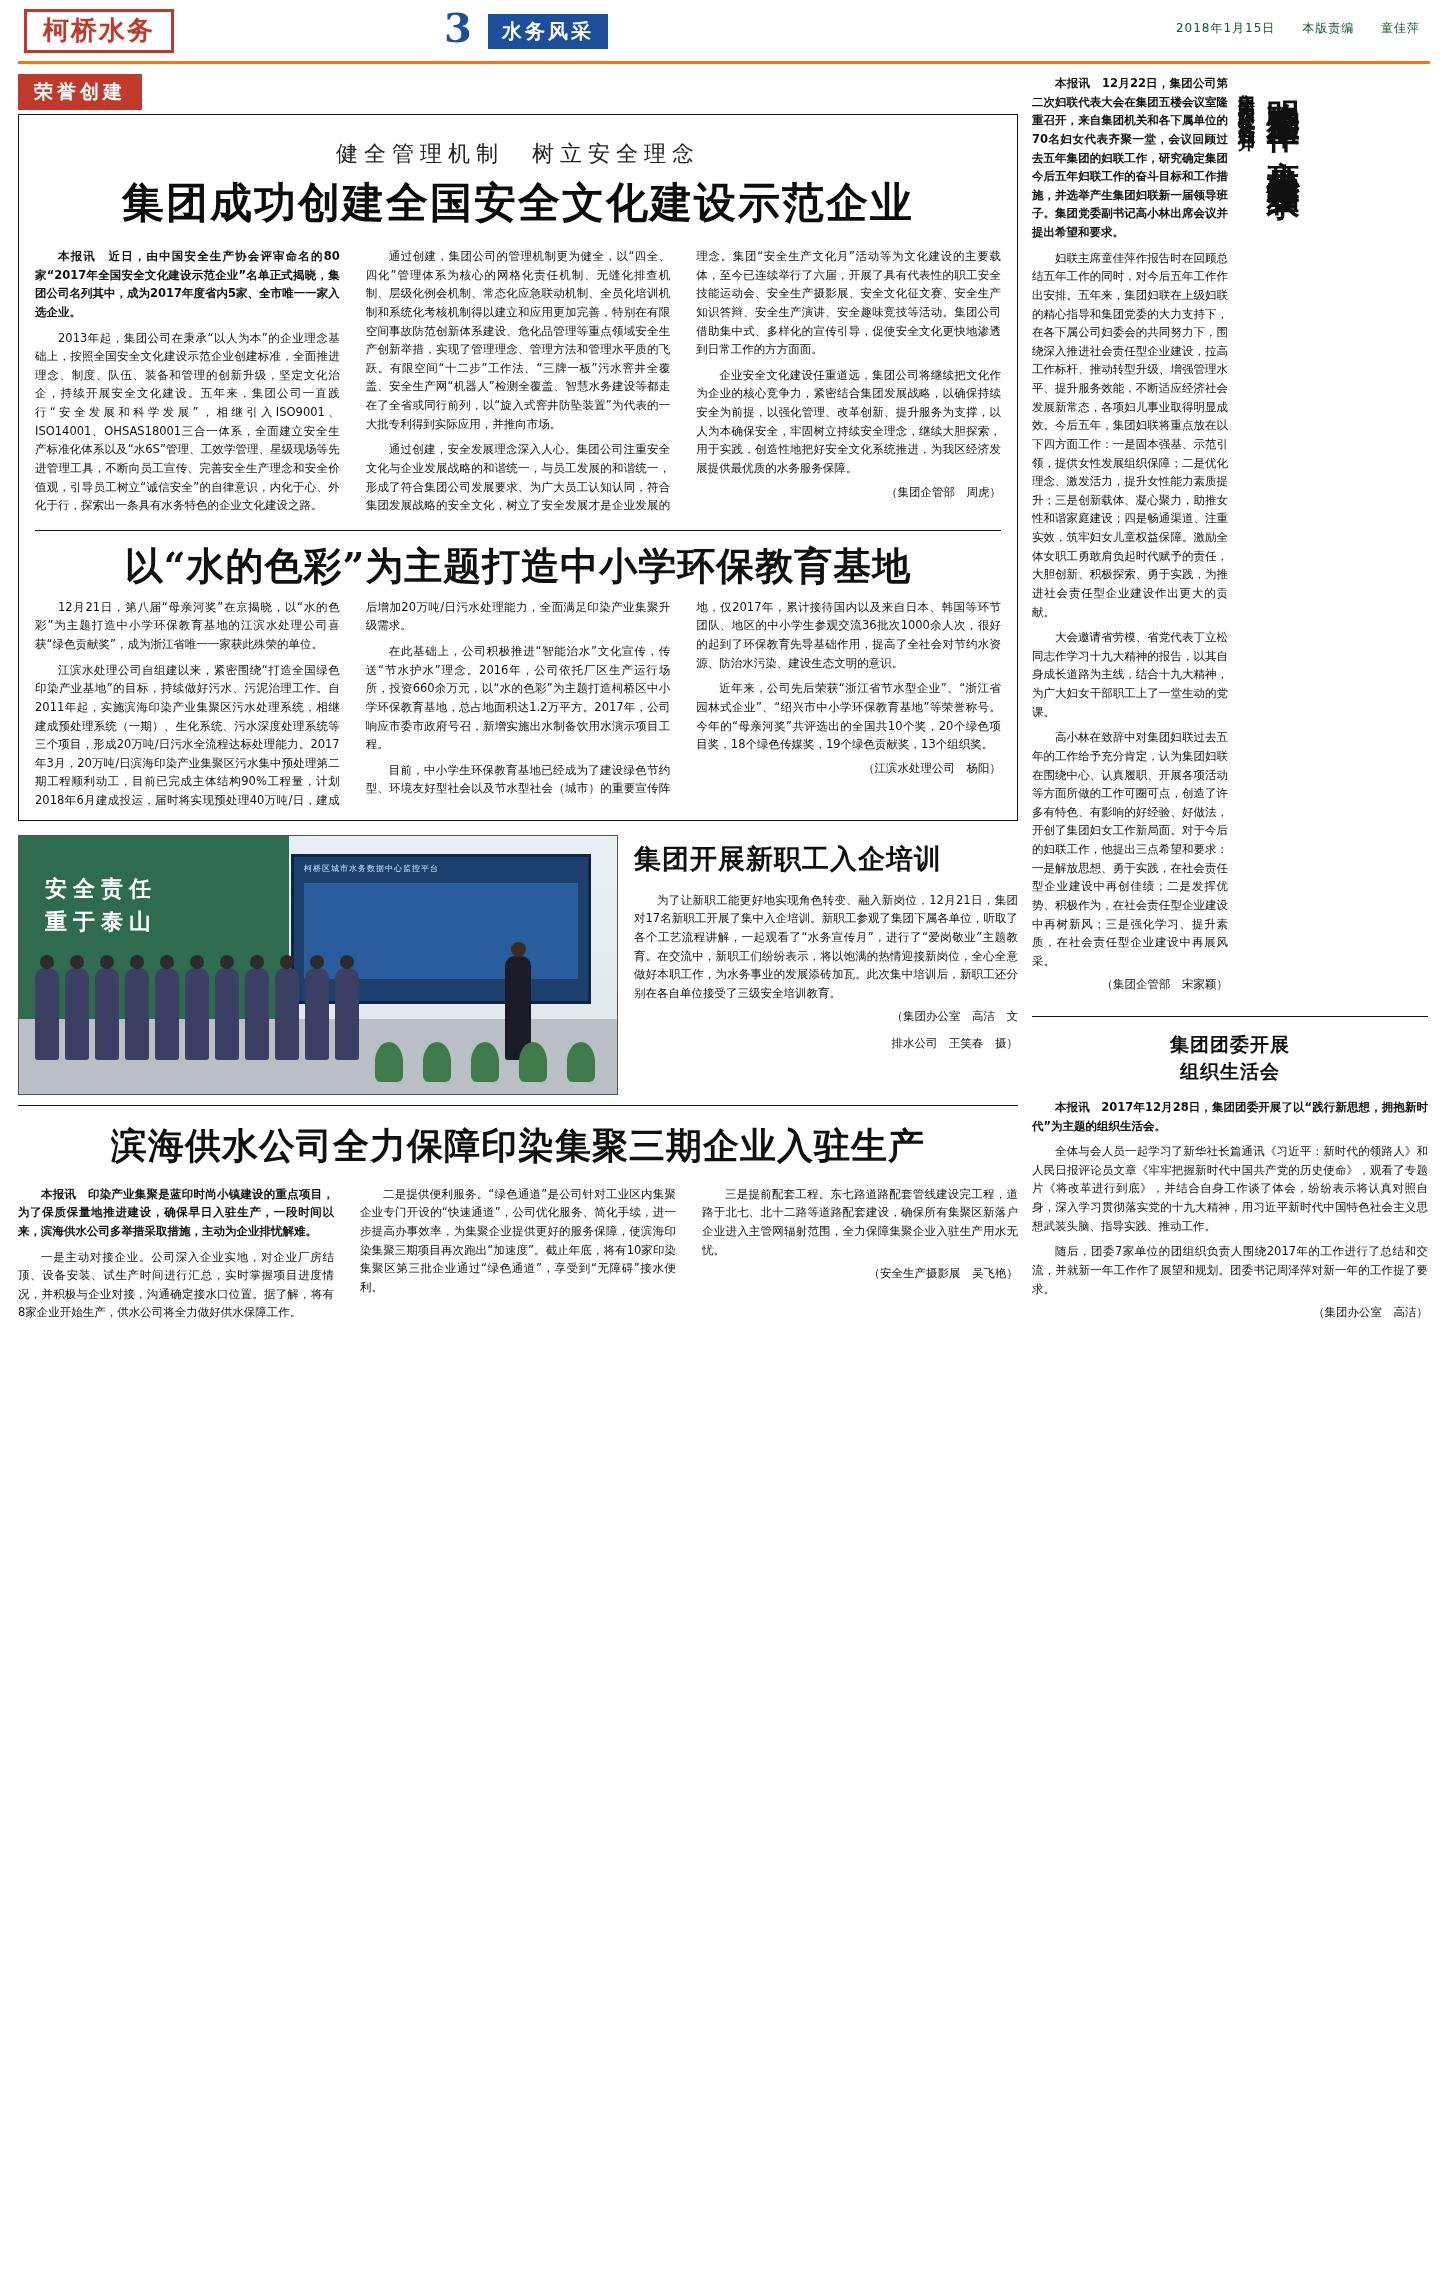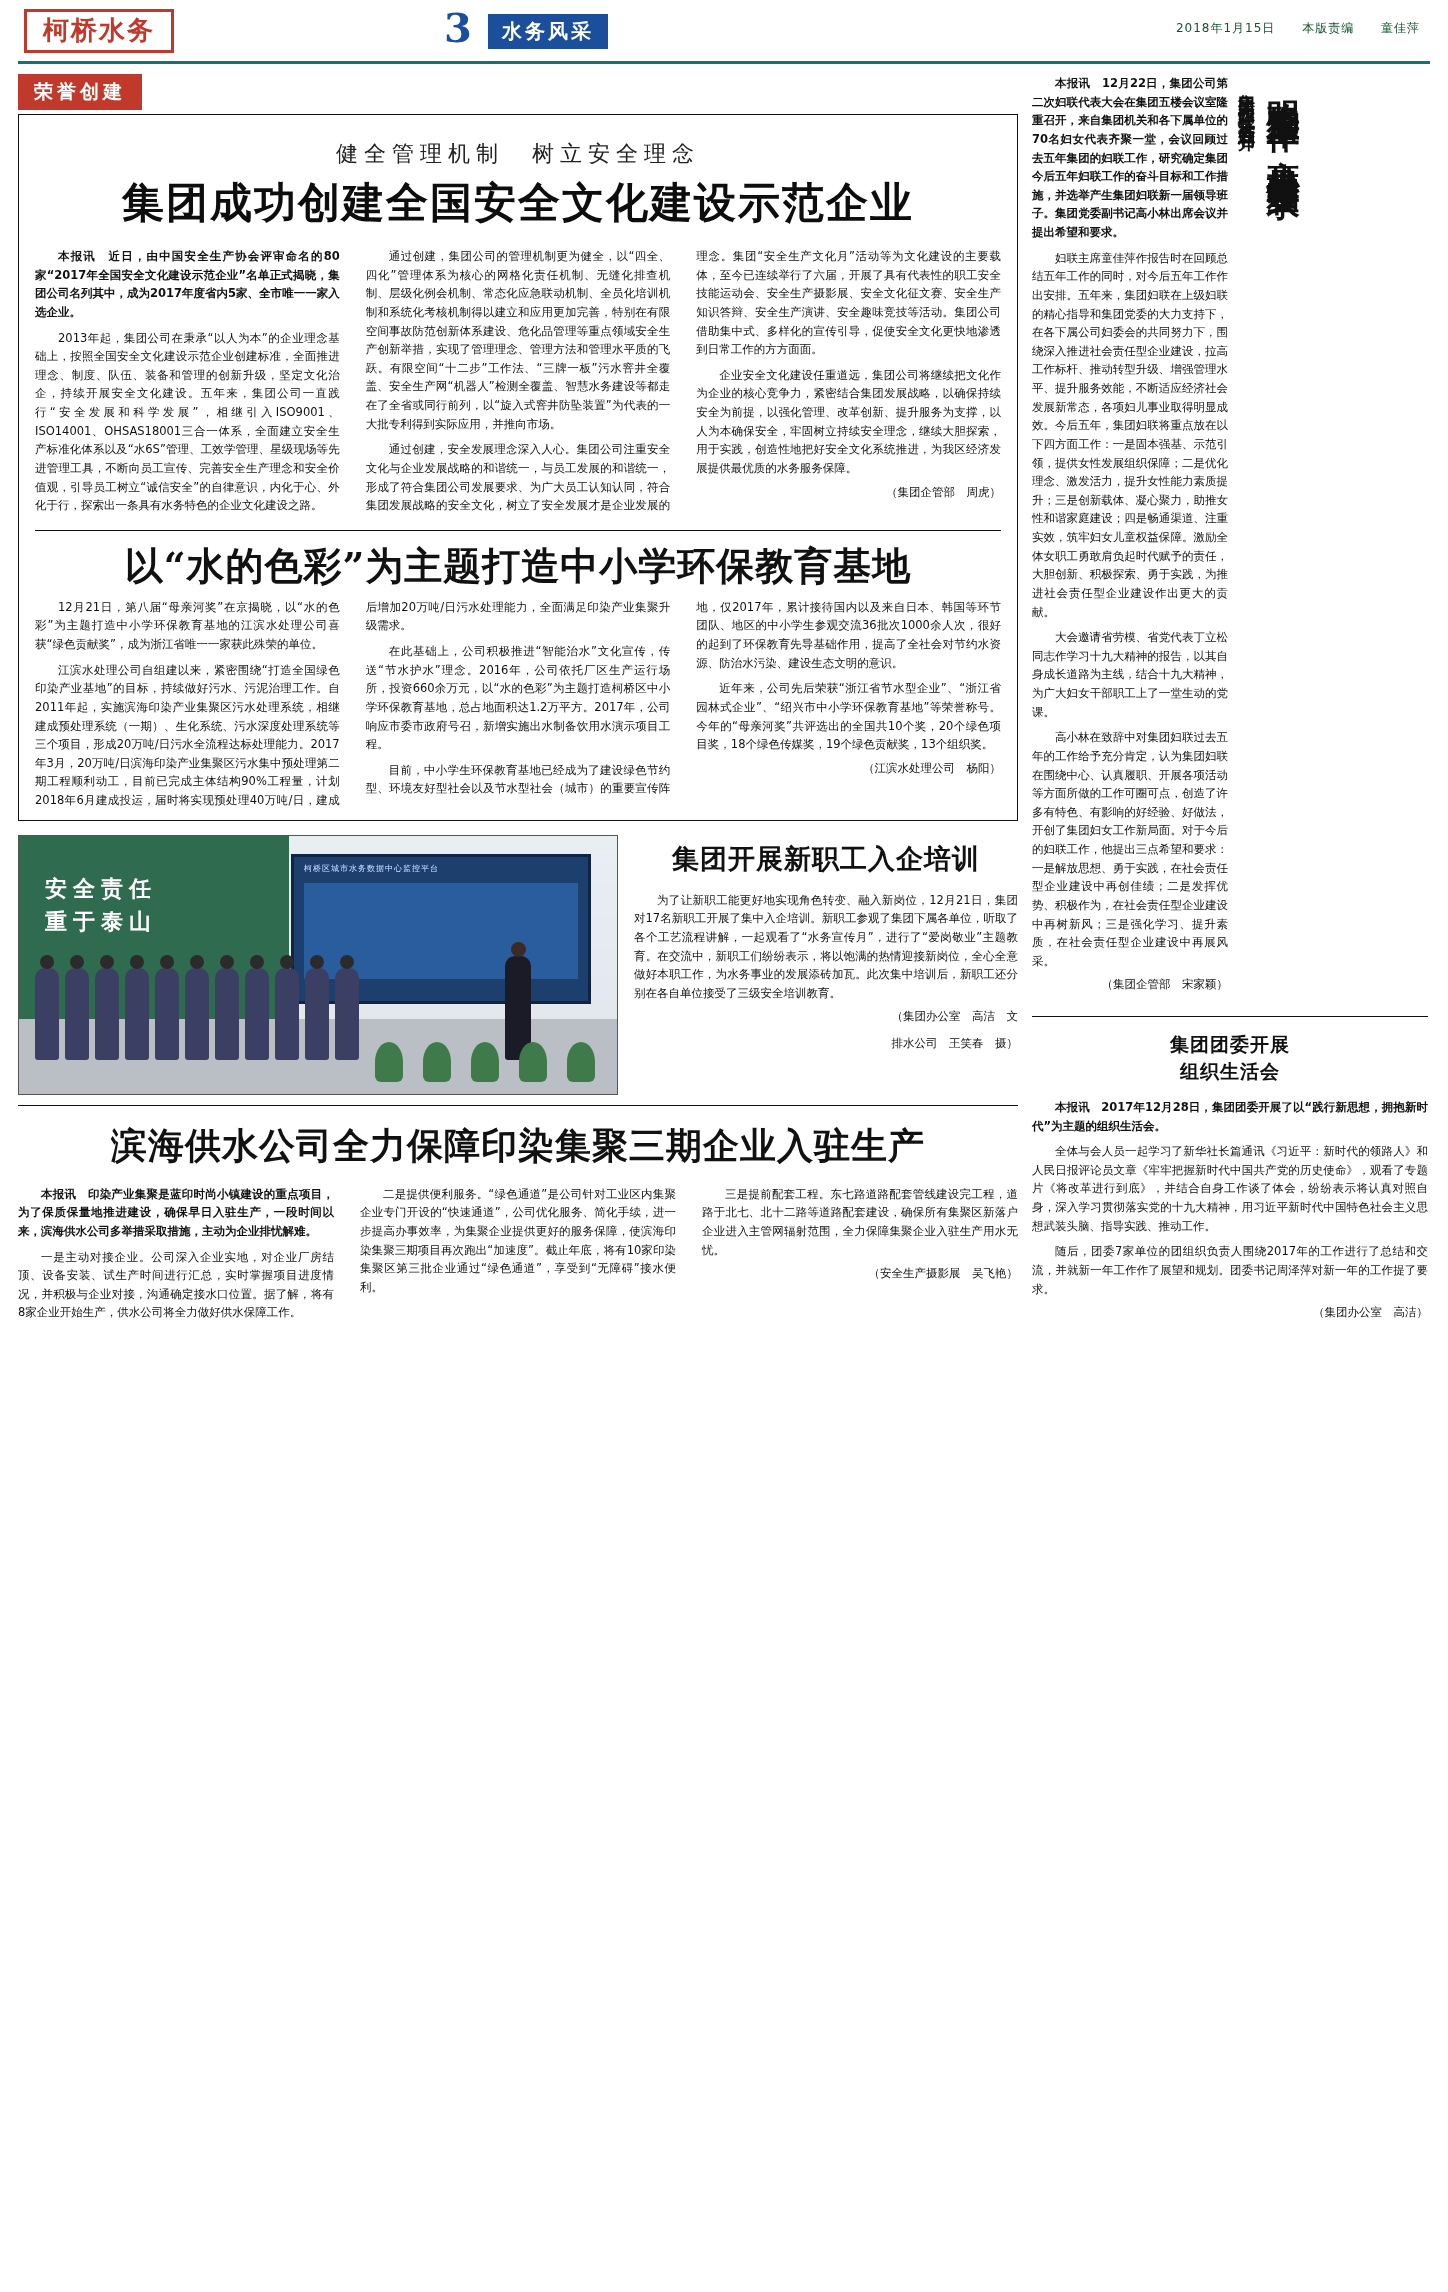--- a/index.html
+++ b/index.html
@@ -7,21 +7,21 @@
   body {
     width:1448px; height:2292px;
     background:#ffffff;
     font-family:"DejaVu Sans", sans-serif;
     color:#111;
     position:relative;
   }
   .page { position:relative; width:1448px; height:2292px; padding:0 18px; }
 
   
-  .masthead { position:relative; height:64px; border-bottom:3px solid #0f766e; display:flex; align-items:center;text-align:right; }
+  .masthead { position:relative; height:64px; border-bottom:3px solid #f97316; display:flex; align-items:center;text-align:right; }
   .logo-box { width:150px; height:44px; border:3px solid #c0392b; display:flex; align-items:center; justify-content:center; margin-left:6px; }
   .logo-text { font-family:"DejaVu Serif", serif; font-weight:bold; font-size:26px; color:#c0392b; letter-spacing:2px; }
   .page-num { position:absolute; left:426px; top:4px; font-family:"DejaVu Serif", serif; font-size:40px; font-weight:bold; color:#1b4f9c; }
   .section-tag { position:absolute; left:470px; top:14px; background:#1b4f9c; color:#fff; font-family:"DejaVu Serif", serif; font-size:20px; font-weight:bold; padding:4px 14px; letter-spacing:3px; }
   .date-line { position:absolute; right:10px; top:20px; font-size:12px; color:#14532d; letter-spacing:1px; }
   .date-line span { margin-left:22px; }
 
   
   .content { display:flex; gap:14px; margin-top:10px; }
   .left-col { width:1000px; }
@@ -55,21 +55,21 @@
   .p-screen-cap { position:absolute; left:10px; top:6px; color:#cfe3ff; font-size:8px; letter-spacing:1px; }
   .p-floor { position:absolute; left:0; bottom:0; width:100%; height:75px; background:#b9bfc4; }
   .p-people { position:absolute; left:16px; bottom:34px; width:330px; height:110px; }
   .p-person { position:absolute; bottom:0; width:24px; height:92px; background:#3b3f63; border-radius:10px 10px 3px 3px; }
   .p-person::before { content:""; position:absolute; left:5px; top:-13px; width:14px; height:14px; border-radius:50%; background:#2b2b2b; }
   .p-speaker { position:absolute; right:86px; bottom:34px; width:26px; height:104px; background:#1b1b28; border-radius:10px 10px 3px 3px; }
   .p-speaker::before { content:""; position:absolute; left:6px; top:-14px; width:15px; height:15px; border-radius:50%; background:#3a2b24; }
   .p-plant { position:absolute; bottom:12px; width:28px; height:40px; background:#3e7a4a; border-radius:50% 50% 6px 6px; }
 
   .photo-side { flex:1; }
-  .photo-title { font-family:"DejaVu Serif", serif; font-weight:bold; font-size:27px; text-align:center; letter-spacing:1px; margin:6px 0 14px; }
+  .photo-title { font-family:"DejaVu Serif", serif; font-weight:bold; font-size:27px; letter-spacing:1px; margin:6px 0 14px; }
 
   .headline-3 { text-align:center; font-family:"DejaVu Serif", serif; font-weight:bold; font-size:36px; letter-spacing:1px; margin:16px 0 14px; }
 
   
   .vert-title { font-family:"DejaVu Serif", serif; font-weight:bold; }
   .right-top { display:flex; gap:8px; }
   .right-text { width:196px; }
   .v-main { writing-mode:vertical-rl; text-orientation:upright; font-size:33px; font-weight:bold; letter-spacing:3px; line-height:1.25; height:560px; font-family:"DejaVu Serif", serif; }
   .v-sub { writing-mode:vertical-rl; text-orientation:upright; font-size:17px; letter-spacing:3px; height:420px; font-family:"DejaVu Serif", serif; margin-top:6px; }
   .vcols { display:flex; justify-content:flex-end; gap:4px; }

